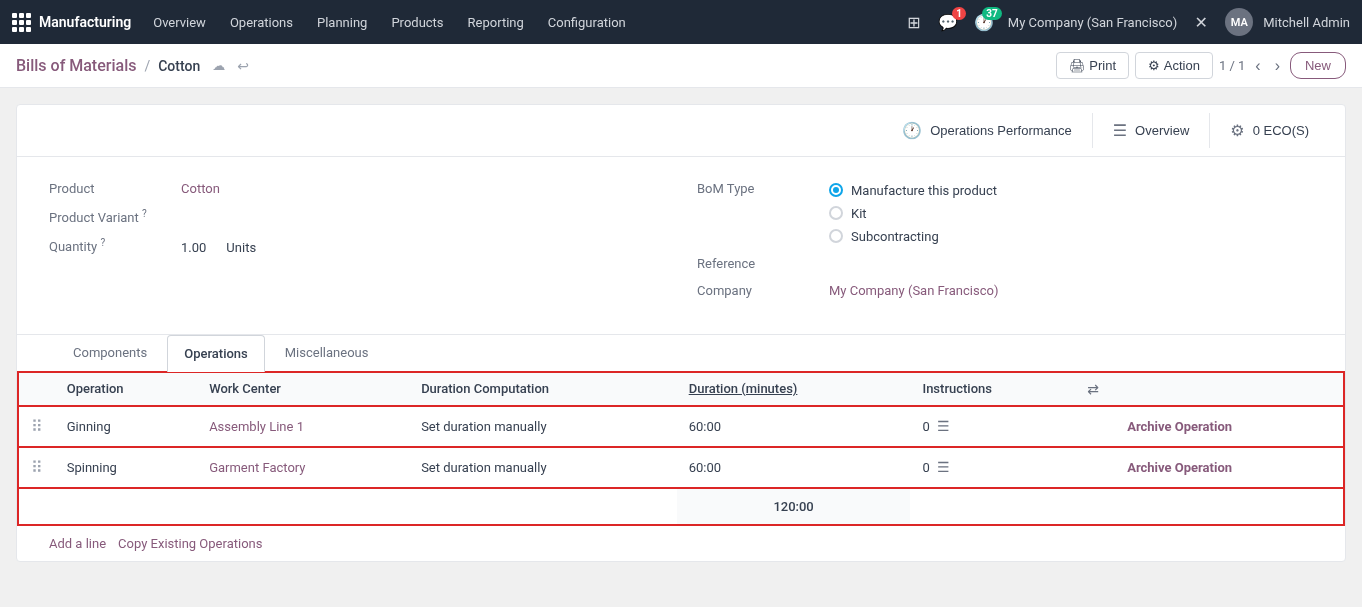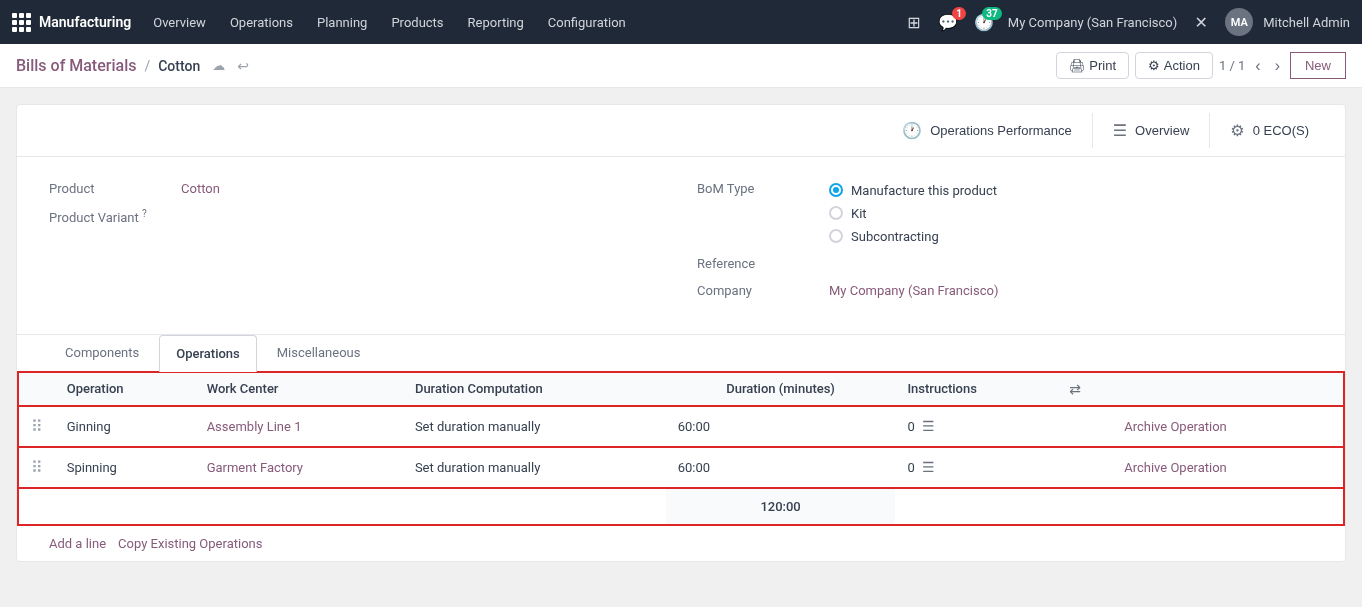--- a/index.html
+++ b/index.html
@@ -106,21 +106,21 @@
       border-radius: 4px;
       cursor: pointer;
       font-size: 13px;
       display: flex; align-items: center; gap: 4px;
     }
     .btn-new {
       border: 1px solid #875a7b;
       background: #fff;
       color: #875a7b;
       padding: 5px 14px;
-      border-radius: 0;
+      border-radius: 11px;
       cursor: pointer;
       font-size: 13px;
       font-weight: 500;
     }
     .pagination-info { color: #6b7280; font-size: 13px; }
     .nav-arrow {
       color: #6b7280;
       background: none;
       border: none;
       cursor: pointer;
@@ -205,21 +205,21 @@
     .radio-dot { width: 6px; height: 6px; border-radius: 50%; background: #0ea5e9; }
     .radio-label { font-size: 13px; color: #374151; }
 
     .left-col {}
     .right-col {}
 
     
     .tabs-row {
       display: flex;
       border-top: 1px solid #e5e7eb;
-      padding: 0 32px;
+      padding: 0 40px;
       gap: 4px;
     }
     .tab {
       padding: 10px 16px;
       cursor: pointer;
       font-size: 13px;
       color: #6b7280;
       border-bottom: 2px solid transparent;
       margin-bottom: -1px;
     }
@@ -244,40 +244,39 @@
     }
     thead th {
       background: #f9fafb;
       border-bottom: 1px solid #e5e7eb;
       border-top: 1px solid #e5e7eb;
       padding: 8px 12px;
       text-align: left;
       font-weight: 500;
       color: #374151;
     }
-    thead th.right { text-align: center; }
+    thead th.right { text-align: left; text-decoration: underline; }
     tbody td {
       padding: 10px 12px;
       border-bottom: 1px solid #f3f4f6;
       color: #374151;
     }
     tbody td.link-col { color: #875a7b; }
     .ops-table-selected {
       border: 2px solid #dc2626;
     }
     .handle-icon { color: #9ca3af; font-size: 16px; }
     .list-icon-btn {
       background: none; border: none; cursor: pointer;
       color: #6b7280; font-size: 14px;
     }
     .archive-link {
       color: #875a7b;
       cursor: pointer;
-      font-weight: 400;
-      margin-left: 15px;
+      font-weight: 700;
     }
     .add-row-actions {
       padding: 10px 32px;
       display: flex;
       gap: 12px;
     }
     .add-link {
       color: #875a7b;
       cursor: pointer;
       font-size: 13px;
@@ -382,20 +381,25 @@
 
       <div class="left-col">
         <div class="field-row">
           <span class="field-label">Product</span>
           <span class="field-value">Cotton</span>
         </div>
         <div class="field-row">
           <span class="field-label">Product Variant <sup>?</sup></span>
           <span class="field-value-plain"></span>
         </div>
+        <div class="field-row">
+          <span class="field-label">Quantity <sup>?</sup></span>
+          <span class="field-value-plain">1.00</span>
+          <span class="field-value-plain" style="margin-left:8px;">Units</span>
+        </div>
       </div>
 
       <div class="right-col">
         <div class="field-row">
           <span class="field-label">BoM Type</span>
           <div class="radio-group">
             <div class="radio-item">
               <div class="radio-circle checked">
                 <div class="radio-dot"></div>
               </div>

